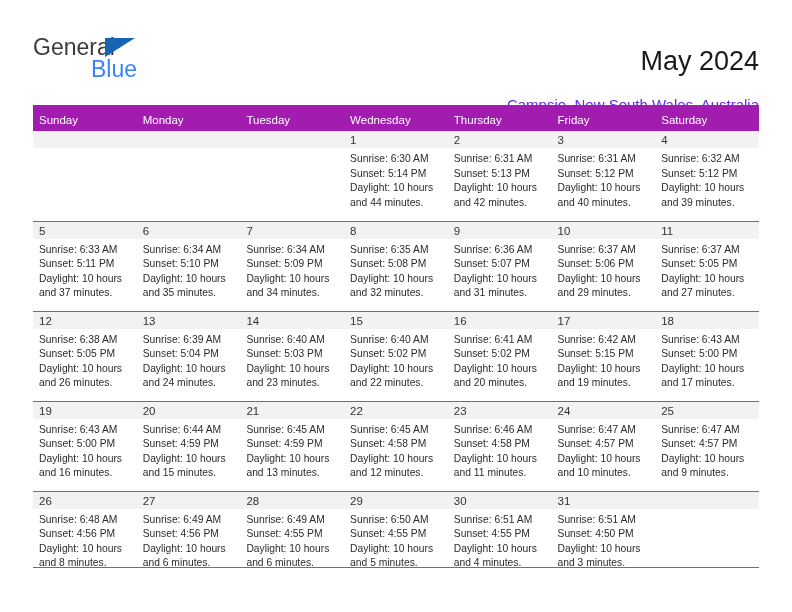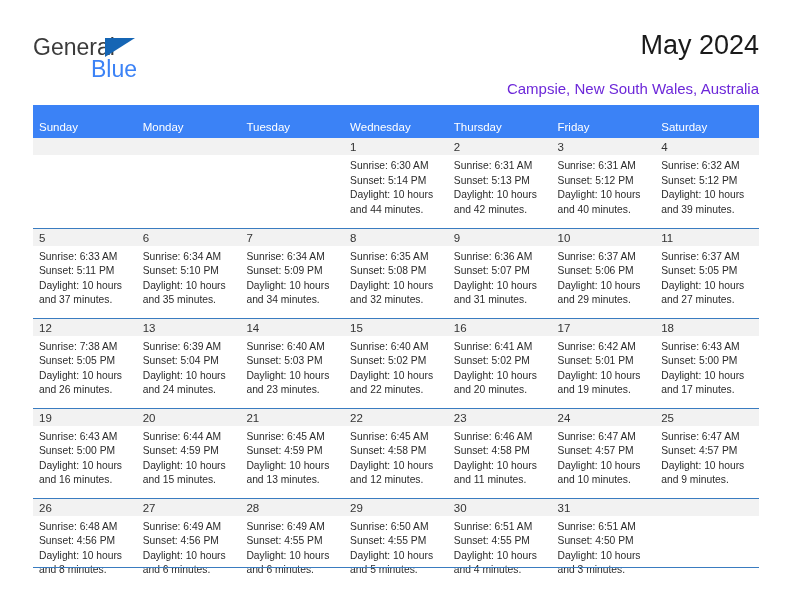--- a/index.html
+++ b/index.html
@@ -69,45 +69,46 @@
     position: absolute;
     right: 0;
     top: 0;
     text-align: right;
   }
   .cal-title {
     font-size: 27px;
     color: #1a1a1a;
     line-height: 34px;
     white-space: nowrap;
+    margin-top: 16px;
   }
   .cal-subtitle {
     font-size: 15px;
     color: #6d28d9;
     line-height: 22px;
     margin-top: 16px;
     white-space: nowrap;
   }
 
   
   .calendar {
     position: absolute;
     left: 33px;
     top: 105px;
     width: 726px;
     border-collapse: collapse;
     table-layout: fixed;
   }
   .calendar th {
-    background: #3b82f6;
+    background: #a21caf;
     color: #ffffff;
     font-size: 11.5px;
     font-weight: normal;
     text-align: left;
-    padding: 16px 0 5px 6px;
+    padding: 9px 0 5px 6px;
     height: 19px;
     box-sizing: border-box;
   }
   .week-row td {
     vertical-align: top;
     padding: 0;
     border-top: 1.2px solid #3a7cc0;
     height: 90px;
     box-sizing: border-box;
   }
@@ -304,21 +305,21 @@
               <div>Sunset: 5:05 PM</div>
               <div>Daylight: 10 hours</div>
               <div>and 27 minutes.</div>
             </div>
           </td>
         </tr>
         <tr class="week-row">
           <td class="day-cell">
             <div class="daynum-band">12</div>
             <div class="cell-body">
-              <div>Sunrise: 7:38 AM</div>
+              <div>Sunrise: 6:38 AM</div>
               <div>Sunset: 5:05 PM</div>
               <div>Daylight: 10 hours</div>
               <div>and 26 minutes.</div>
             </div>
           </td>
           <td class="day-cell">
             <div class="daynum-band">13</div>
             <div class="cell-body">
               <div>Sunrise: 6:39 AM</div>
               <div>Sunset: 5:04 PM</div>
@@ -350,21 +351,21 @@
               <div>Sunrise: 6:41 AM</div>
               <div>Sunset: 5:02 PM</div>
               <div>Daylight: 10 hours</div>
               <div>and 20 minutes.</div>
             </div>
           </td>
           <td class="day-cell">
             <div class="daynum-band">17</div>
             <div class="cell-body">
               <div>Sunrise: 6:42 AM</div>
-              <div>Sunset: 5:01 PM</div>
+              <div>Sunset: 5:15 PM</div>
               <div>Daylight: 10 hours</div>
               <div>and 19 minutes.</div>
             </div>
           </td>
           <td class="day-cell">
             <div class="daynum-band">18</div>
             <div class="cell-body">
               <div>Sunrise: 6:43 AM</div>
               <div>Sunset: 5:00 PM</div>
               <div>Daylight: 10 hours</div>

